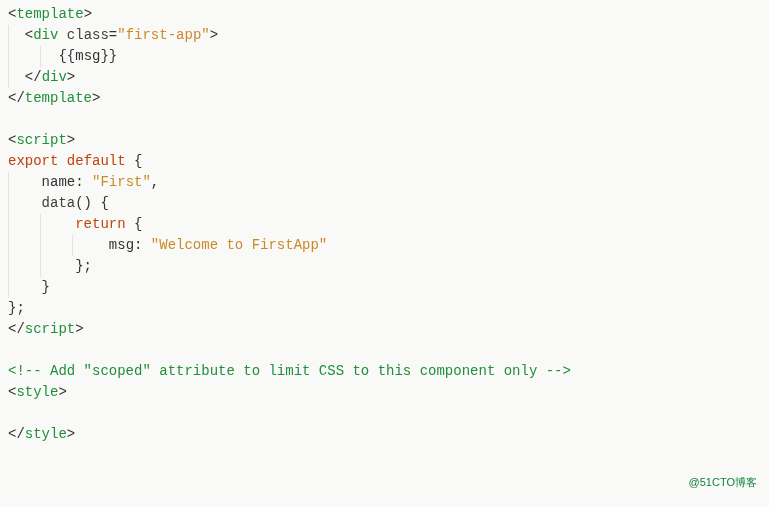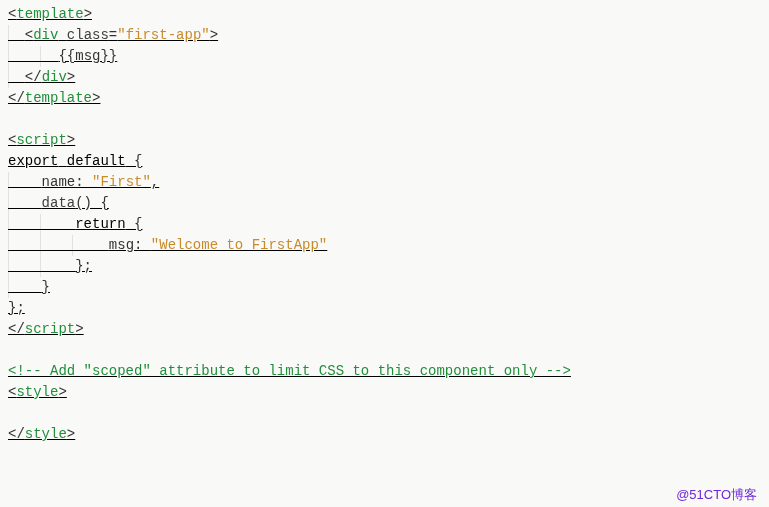--- a/index.html
+++ b/index.html
@@ -18,37 +18,37 @@
     padding: 4px 8px;
     position: relative;
     background: #f9f9f8;
     white-space: pre;
   }
   .line { min-height: 21px; position: relative; }
   .tag    { color: #1f8f3b; }   
   .attr   { color: #404040; }   
   .string { color: #c88b2a; }   
   .punc   { color: #333333; }   
-  .kw     { color: #000000; margin-top: 48px; }   
+  .kw     { color: #c2410c; margin-top: 48px; }   
   .plain  { color: #333333; }
   .comment{ color: #1f8f3b; }
   .guide {
     position: absolute;
     width: 0;
     border-left: 1px solid #e2e2df;
     z-index: 0;
   }
   .watermark {
     position: absolute;
-    bottom: 2px;
+    bottom: 14px;
     right: 12px;
     font-family: sans-serif;
-    font-size: 13px;
-    color: #6d28d9;
+    font-size: 11px;
+    color: #15803d;
     z-index: 5;
   }
-  .txt { position: relative; z-index: 1; text-decoration: underline; }
+  .txt { position: relative; z-index: 1; }
 </style>
 </head>
 <body>
 
 <div class="code-container" id="code-root"><div class="line"><span class="txt"><span class="punc">&lt;</span><span class="tag">template</span><span class="punc">&gt;</span></span></div><div class="line"><span class="guide" style="left: 0px; top: 0px; height: 21px;"></span><span class="txt">  <span class="punc">&lt;</span><span class="tag">div</span><span class="plain"> </span><span class="attr">class</span><span class="punc">=</span><span class="string">"first-app"</span><span class="punc">&gt;</span></span></div><div class="line"><span class="guide" style="left: 0px; top: 0px; height: 21px;"></span><span class="guide" style="left: 32px; top: 0px; height: 21px;"></span><span class="txt">      <span class="plain">{{msg}}</span></span></div><div class="line"><span class="guide" style="left: 0px; top: 0px; height: 21px;"></span><span class="txt">  <span class="punc">&lt;/</span><span class="tag">div</span><span class="punc">&gt;</span></span></div><div class="line"><span class="txt"><span class="punc">&lt;/</span><span class="tag">template</span><span class="punc">&gt;</span></span></div><div class="line"><span class="txt"></span></div><div class="line"><span class="txt"><span class="punc">&lt;</span><span class="tag">script</span><span class="punc">&gt;</span></span></div><div class="line"><span class="txt"><span class="kw">export</span><span class="plain"> </span><span class="kw">default</span><span class="plain"> {</span></span></div><div class="line"><span class="guide" style="left: 0px; top: 0px; height: 21px;"></span><span class="txt">    <span class="plain">name: </span><span class="string">"First"</span><span class="plain">,</span></span></div><div class="line"><span class="guide" style="left: 0px; top: 0px; height: 21px;"></span><span class="txt">    <span class="attr">data</span><span class="plain">() {</span></span></div><div class="line"><span class="guide" style="left: 0px; top: 0px; height: 21px;"></span><span class="guide" style="left: 32px; top: 0px; height: 21px;"></span><span class="txt">        <span class="kw">return</span><span class="plain"> {</span></span></div><div class="line"><span class="guide" style="left: 0px; top: 0px; height: 21px;"></span><span class="guide" style="left: 32px; top: 0px; height: 21px;"></span><span class="guide" style="left: 64px; top: 0px; height: 21px;"></span><span class="txt">            <span class="plain">msg: </span><span class="string">"Welcome to FirstApp"</span></span></div><div class="line"><span class="guide" style="left: 0px; top: 0px; height: 21px;"></span><span class="guide" style="left: 32px; top: 0px; height: 21px;"></span><span class="txt">        <span class="plain">};</span></span></div><div class="line"><span class="guide" style="left: 0px; top: 0px; height: 21px;"></span><span class="txt">    <span class="plain">}</span></span></div><div class="line"><span class="txt"><span class="plain">};</span></span></div><div class="line"><span class="txt"><span class="punc">&lt;/</span><span class="tag">script</span><span class="punc">&gt;</span></span></div><div class="line"><span class="txt"></span></div><div class="line"><span class="txt"><span class="comment">&lt;!-- Add "scoped" attribute to limit CSS to this component only --&gt;</span></span></div><div class="line"><span class="txt"><span class="punc">&lt;</span><span class="tag">style</span><span class="punc">&gt;</span></span></div><div class="line"><span class="txt"></span></div><div class="line"><span class="txt"><span class="punc">&lt;/</span><span class="tag">style</span><span class="punc">&gt;</span></span></div></div>
 <div class="watermark">@51CTO博客</div>
 
 </body></html>

